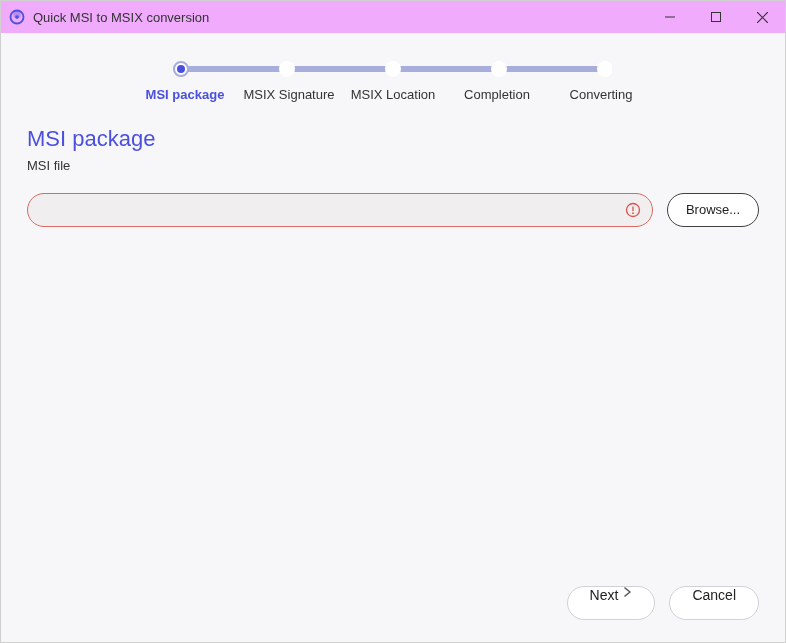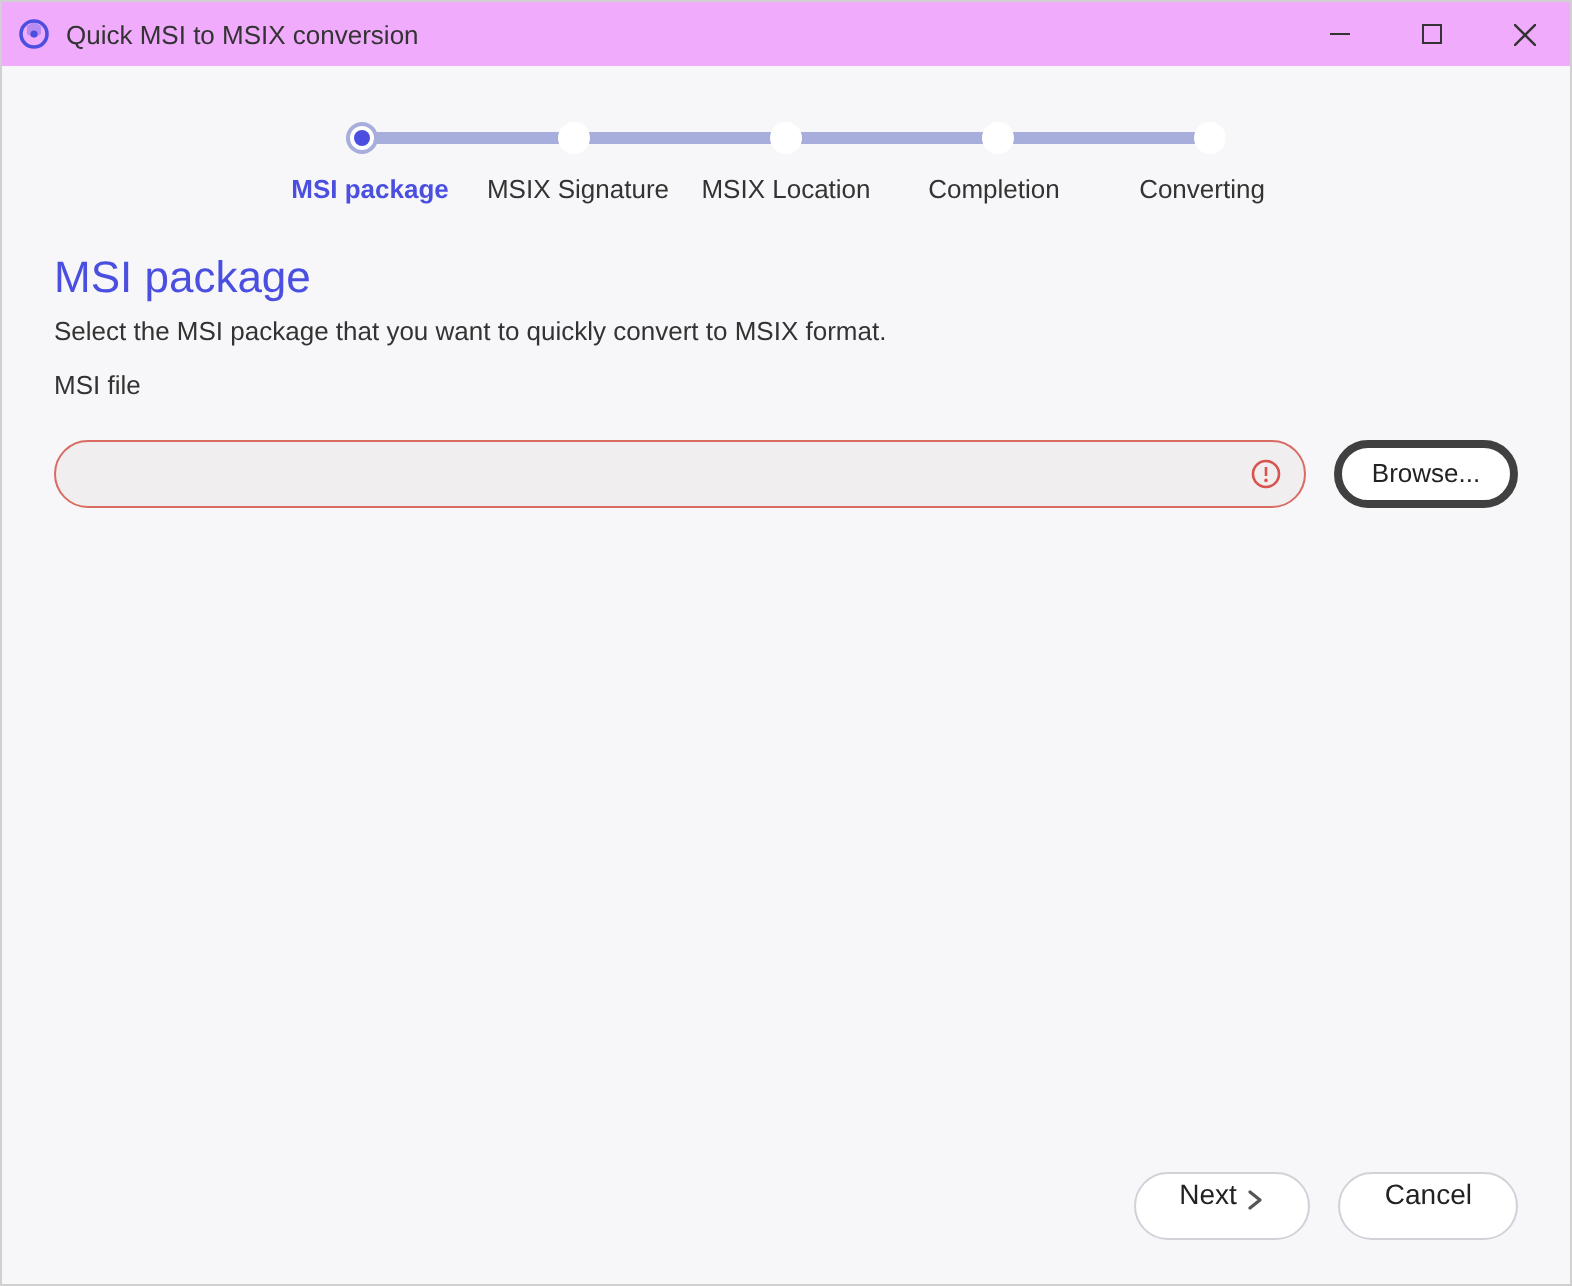--- a/index.html
+++ b/index.html
@@ -126,21 +126,21 @@
       position: absolute;
       right: 12px;
       top: 50%;
       transform: translateY(-50%);
       width: 16px; height:16px;
       pointer-events: none;
     }
     .browse-btn {
       width: 92px;
       height: 34px;
-      border: 4px solid #404040;
+      border: 1px solid #404040;
       border-radius: 17px;
       background: #fff;
       font-size: 13px;
       color: #222;
       cursor: pointer;
     }
 
     
     .footer {
       padding: 0 26px 22px;
@@ -150,24 +150,24 @@
     }
     .btn {
       height: 34px;
       border: 1px solid #d0d2d8;
       border-radius: 17px;
       background: #fff;
       font-size: 14px;
       color: #222;
       cursor: pointer;
       display: inline-flex;
-      align-items: flex-end;
+      align-items: flex-start;
       justify-content: center;
       gap: 6px;
-      padding: 14px 22px;
+      padding: 0 22px;
     }
     .btn svg { display:block; }
   </style>
 </head>
 <body>
 
 <div class="titlebar">
   <span class="app-icon">
     <svg width="16" height="16" viewBox="0 0 16 16">
       <circle cx="8" cy="8" r="6.5" fill="none" stroke="#4B4FE0" stroke-width="1.8"></circle>
@@ -209,21 +209,20 @@
     <div class="lbl active">MSI package</div>
     <div class="lbl">MSIX Signature</div>
     <div class="lbl">MSIX Location</div>
     <div class="lbl">Completion</div>
     <div class="lbl">Converting</div>
   </div>
 </div>
 
 <div class="content">
   <div class="page-title">MSI package</div>
-  <div class="page-desc">Select the MSI package that you want to quickly convert to MSIX format.</div>
   <div class="field-label">MSI file</div>
   <div class="file-row">
     <div class="input-wrap">
       <input class="file-input" type="text" value="" style="">
       <span class="err-icon">
         <svg width="16" height="16" viewBox="0 0 16 16">
           <circle cx="8" cy="8" r="6.5" fill="none" stroke="#d9534f" stroke-width="1.3"></circle>
           <line x1="8" y1="4.5" x2="8" y2="9" stroke="#d9534f" stroke-width="1.3"></line>
           <circle cx="8" cy="11.2" r="0.9" fill="#d9534f"></circle>
         </svg>

